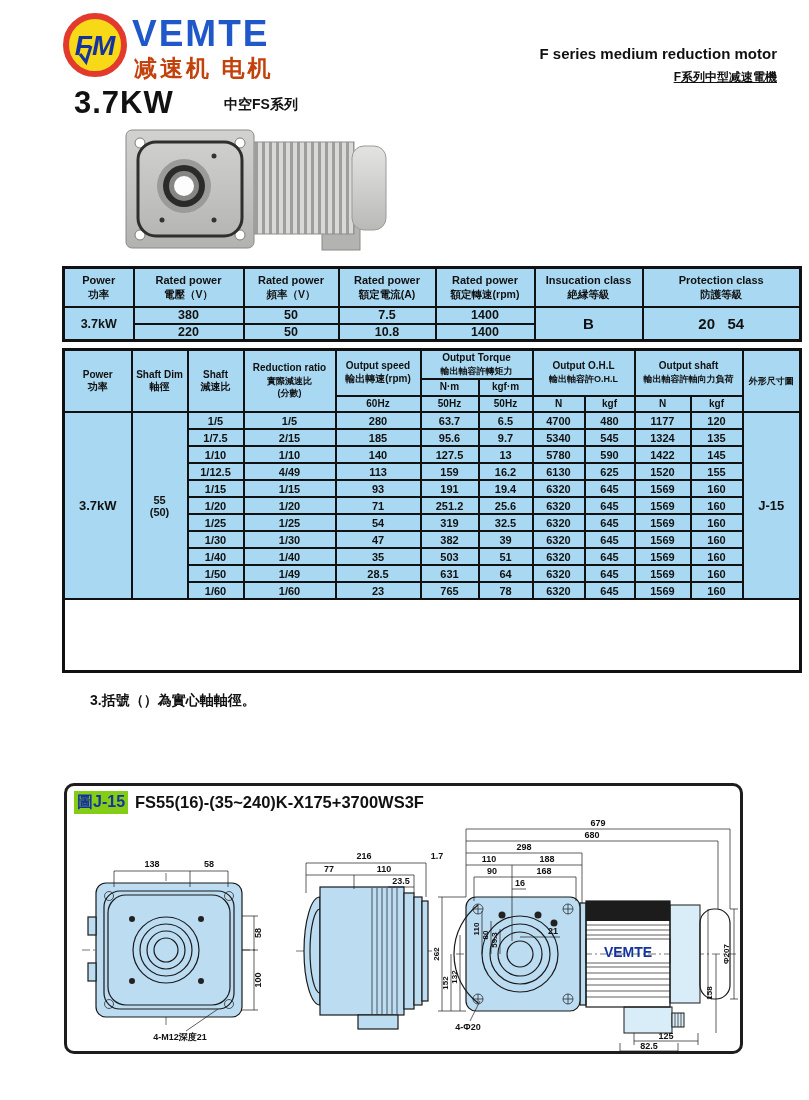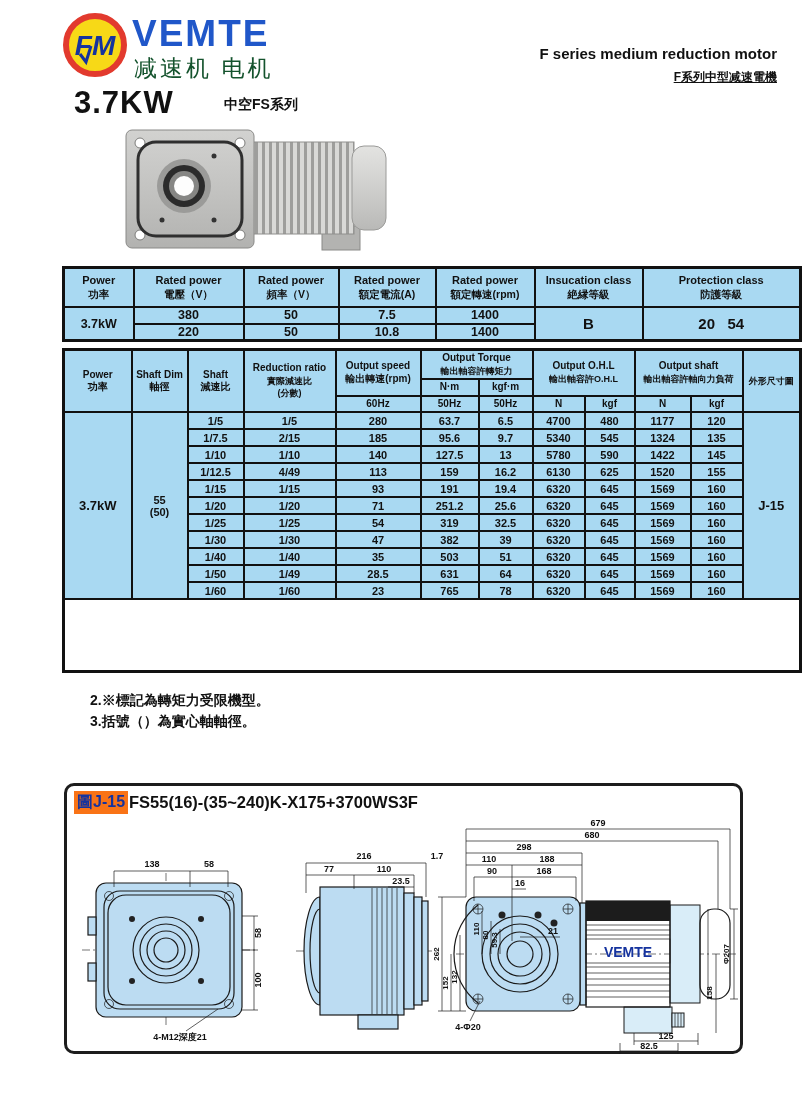--- a/index.html
+++ b/index.html
@@ -2,21 +2,21 @@
 <html><head>
 <meta charset="utf-8">
 <style>
   * { box-sizing: border-box; margin: 0; padding: 0; }
   body { background:#fff; font-family:"Liberation Sans", sans-serif; }
   .page { position:relative; width:809px; height:1100px; background:#fff; overflow:hidden; }
 
   
   .logo { position:absolute; left:62px; top:12px; }
   .brand { position:absolute; left:132px; top:13px; color:#2057c9; font-size:37px; font-weight:bold; letter-spacing:2px; }
-  .brand-zh { position:absolute; left:134px; top:53px; color:#14532d; font-size:23px; font-weight:normal; letter-spacing:3px; }
+  .brand-zh { position:absolute; left:134px; top:53px; color:#c2410c; font-size:23px; font-weight:bold; letter-spacing:3px; }
   .series { position:absolute; right:32px; top:45px; text-align:right; font-weight:bold; color:#111; }
   .series-en { font-size:15px; }
   .series-zh { font-size:12px; margin-top:7px;text-decoration:underline; }
   .power-title { position:absolute; left:74px; top:85px; font-size:31px; font-weight:bold; color:#111; letter-spacing:1px; }
   .series-label { position:absolute; left:224px; top:96px; font-size:14px; font-weight:bold; color:#111; }
   .photo { position:absolute; left:122px; top:126px; }
 
   
   table { border-collapse:collapse; table-layout:fixed; }
   .t1 { position:absolute; left:62px; top:266px; width:737px; border:3px solid #111; }
@@ -36,22 +36,22 @@
   .t2 td.pw, .t2 td.outline { font-size:13px; }
   .t2 tr.empty td { background:#fff; height:72px; }
 
   
   .notes { position:absolute; left:55px; top:690px; font-size:14px; font-weight:bold; color:#111; line-height:1.5; }
   .notes .indent { padding-left:35px; }
 
   
   .drawing-box { position:absolute; left:64px; top:783px; width:679px; height:271px; border:3px solid #1d1d1d; border-radius:10px; background:#fff; }
   .draw-title { position:absolute; left:7px; top:5px; display:flex; align-items:center; }
-  .tag { background:#f97316; color:#15339e; font-size:16px; font-weight:bold; padding:1px 3px;text-align:right; }
-  .model { color:#111; font-size:16.5px; font-weight:bold; margin-left:1px; letter-spacing:0; }
+  .tag { background:#84cc16; color:#15339e; font-size:16px; font-weight:bold; padding:1px 3px;text-align:right; }
+  .model { color:#111; font-size:16.5px; font-weight:bold; margin-left:7px; letter-spacing:0; }
   .draw-svg { position:absolute; left:1px; top:31px; }
 
   svg text.d { font-size:9px; font-weight:bold; fill:#111; font-family:"Liberation Sans",sans-serif; }
   svg text.ds { font-size:8px; font-weight:bold; fill:#111; font-family:"Liberation Sans",sans-serif; }
   svg .ln { stroke:#1a1a1a; stroke-width:1.2; fill:none; }
   svg .lnf { stroke:#1a1a1a; stroke-width:1.2; fill:#bcdcf2; }
   svg .lnf2 { stroke:#1a1a1a; stroke-width:1; fill:#d9edf8; }
   svg .dim { stroke:#1a1a1a; stroke-width:0.7; fill:none; }
   svg .cl { stroke:#1a1a1a; stroke-width:0.6; stroke-dasharray:8 3 2 3; fill:none; }
   svg .thin { stroke:#1a1a1a; stroke-width:0.7; fill:none; }
@@ -316,21 +316,20 @@
         </tr>
       </tbody>
     <tbody>
       <tr class="empty">
           <td colspan="12"></td>
         </tr>
     </tbody>
   </table>
 
   <div class="notes">
-    <div class="indent">2.※標記為轉矩力受限機型。</div>
     <div class="indent">3.括號（）為實心軸軸徑。</div>
   </div>
 
   <div class="drawing-box">
     <div class="draw-title">
       <span class="tag">圖J-15</span>
       <span class="model">FS55(16)-(35~240)K-X175+3700WS3F</span>
     </div>
     <svg class="draw-svg" width="672" height="238" viewBox="0 0 672 238">
 

